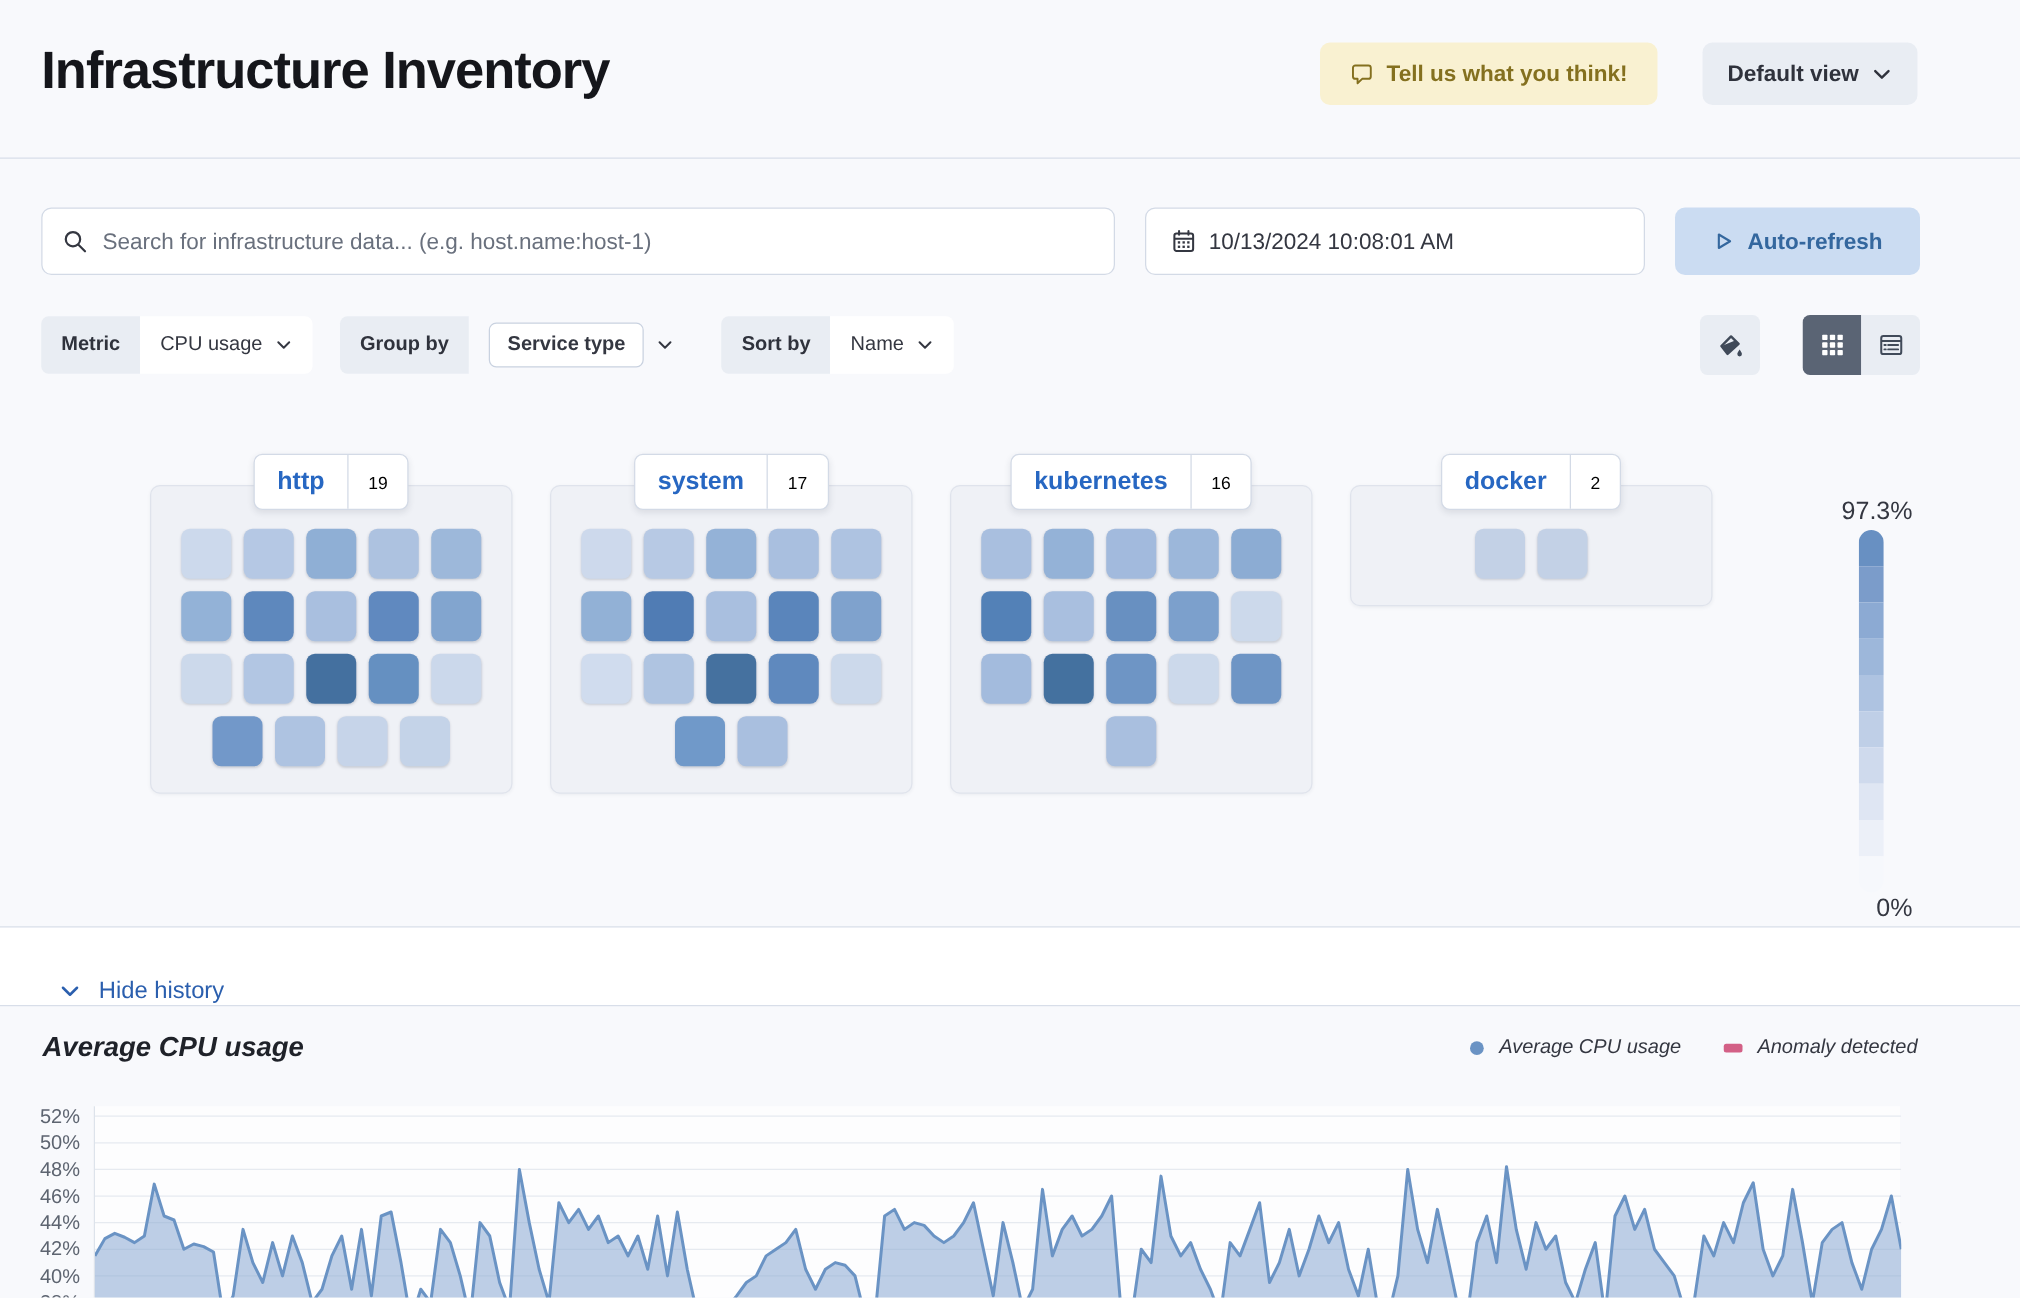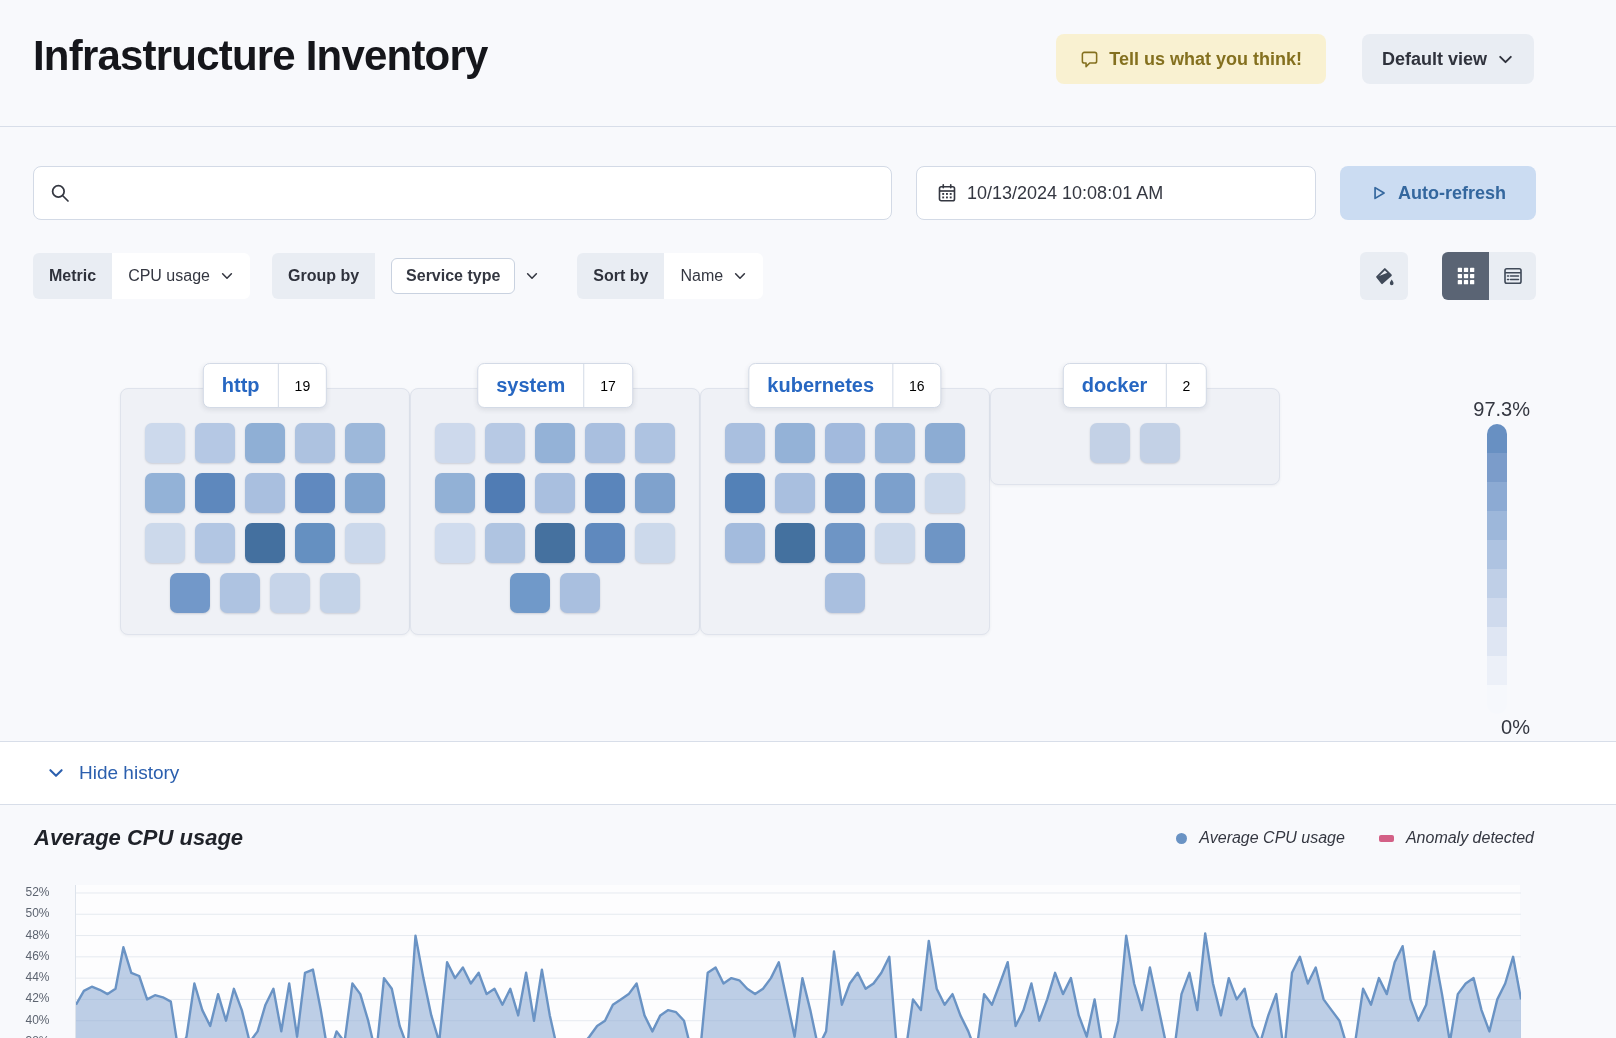--- a/index.html
+++ b/index.html
@@ -41,57 +41,57 @@
   .right-icons { margin-left:auto; display:flex; align-items:center; gap:34px; }
   .icon-btn { background:#e9edf3; border:none; width:48px; height:48px; border-radius:6px;
               display:flex; align-items:center; justify-content:center; cursor:pointer; color:#404a59; }
   .seg-group { display:flex; border-radius:6px; overflow:hidden; }
   .seg { width:47px; height:48px; border:none; display:flex; align-items:center; justify-content:center; cursor:pointer; }
   .seg.active { background:#5a6474; color:#fff; }
   .seg.inactive { background:#e9edf3; color:#404a59; }
 
   
   .content { position:relative; height:353px; }
-  .groups-row { display:flex; align-items:flex-start; margin:80px 0 0 120px; }
+  .groups-row { display:flex; gap:30px; align-items:flex-start; margin:80px 0 0 120px; }
   .group { position:relative; width:290px; }
   .panel { background:#eff1f6; border:1px solid #dfe3ec; border-radius:8px;
            padding:34px 24px 21px 24px; box-shadow:0 1px 3px rgba(40,50,70,.06); }
   .badge { position:absolute; top:-25px; left:50%; transform:translateX(-50%); z-index:2;
            background:#fff; border:1px solid #d3dae6; border-radius:7px; display:flex; align-items:stretch;
            box-shadow:0 2px 5px rgba(40,50,70,.10); }
   .g-name { color:#2767c2; font-size:20px; font-weight:700; padding:10px 18px; cursor:pointer; display:flex; align-items:center; }
   .g-div { width:1px; background:#d3dae6; }
   .g-count { color:#000000; font-size:14px; padding:10px 16px; display:flex; align-items:center; }
   .group-tiles { display:flex; flex-wrap:wrap; justify-content:center; gap:10px; width:240px; margin:0 auto; }
   .tile { width:40px; height:40px; border-radius:7px; box-shadow:0 1px 2px rgba(40,50,70,.18); cursor:pointer; }
 
   .scale { position:absolute; top:10px; right:86px; display:flex; flex-direction:column; align-items:flex-end; }
   .scale-max, .scale-min { font-size:20px; color:#343741; height:22px; }
   .scale-bar { width:20px; height:290px; margin:4px 23px 2px 0; border-radius:10px; overflow:hidden;
                display:flex; flex-direction:column; }
   .scale-bar div { flex:1; }
 
   
   .history-strip { height:64px; background:#fff; border-top:1px solid #d8dee9; border-bottom:1px solid #d8dee9;
-                   display:flex; align-items:center; padding-left:47px; }
+                   display:flex; align-items:flex-end; padding-left:47px; }
   .hide-history { background:none; border:none; cursor:pointer; display:flex; align-items:center; gap:14px;
                   color:#2b5fae; font-size:19px; font-weight:500; font-family:inherit; }
 
   
   .chart-section { padding:20px 0 0 0; }
   .chart-header { display:flex; align-items:center; justify-content:space-between; padding:0 82px 0 34px;font-style:italic; }
   .chart-header h2 { font-size:22px; font-weight:800; color:#1f2229; }
   .chart-legend { display:flex; gap:34px; align-items:center; }
   .legend-item { display:flex; align-items:center; gap:12px; font-size:16px; color:#343741; cursor:pointer; }
   .mark-dot { width:11px; height:11px; border-radius:50%; }
   .mark-bar { width:15px; height:7px; border-radius:2px; }
 
   .plot-wrap { position:relative; margin-top:12px; height:230px; }
   #ylabels { position:absolute; left:0; top:22px; width:64px; height:190px; }
-  #ylabels span { position:absolute; right:0; font-size:12px; color:#5d6470; width:64px; text-align:center;padding-left:11px; }
+  #ylabels span { position:absolute; right:0; font-size:16px; color:#5d6470; width:64px; text-align:right;padding-left:11px; }
   #plot { position:absolute; left:75px; top:22px; width:1445px; height:190px;
           background:#fdfdfe; border-left:1px solid #dde3eb; }
 </style>
 </head>
 <body>
 
 <div class="page">
 
   <header>
     <h1>Infrastructure Inventory</h1>
@@ -116,20 +116,21 @@
   </header>
 
   <div class="toolbar-row">
     <div class="search-box">
       <span class="icon">
         <svg width="20" height="20" viewBox="0 0 16 16">
             <circle cx="6.7" cy="6.7" r="4.6" fill="none" stroke="#343741" stroke-width="1.4"></circle>
             <path d="M10.2 10.2L14.4 14.4" stroke="#343741" stroke-width="1.4" stroke-linecap="round"></path>
           </svg>
       </span>
+      <input type="text" placeholder="Search for infrastructure data... (e.g. host.name:host-1)" style="">
     </div>
     <button class="btn date-picker">
       <span class="icon">
         <svg width="20" height="20" viewBox="0 0 16 16">
             <rect x="2" y="3" width="12" height="11.2" rx="1.4" fill="none" stroke="#343741" stroke-width="1.3"></rect>
             <path d="M2 6.4h12" stroke="#343741" stroke-width="1.3"></path>
             <path d="M5 1.4v2.4M11 1.4v2.4" stroke="#343741" stroke-width="1.3" stroke-linecap="round"></path>
             <g fill="#343741">
               <rect x="4.2" y="8" width="1.5" height="1.5"></rect>
               <rect x="7.2" y="8" width="1.5" height="1.5"></rect>

